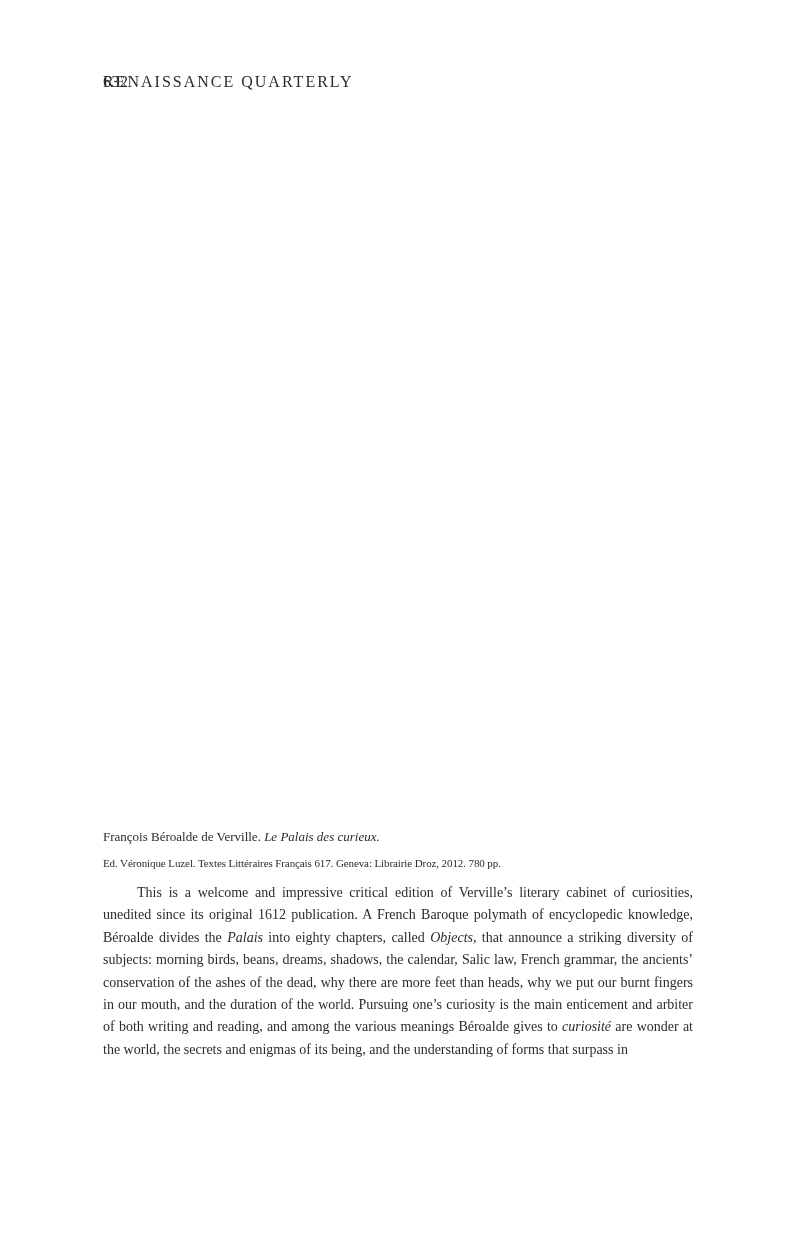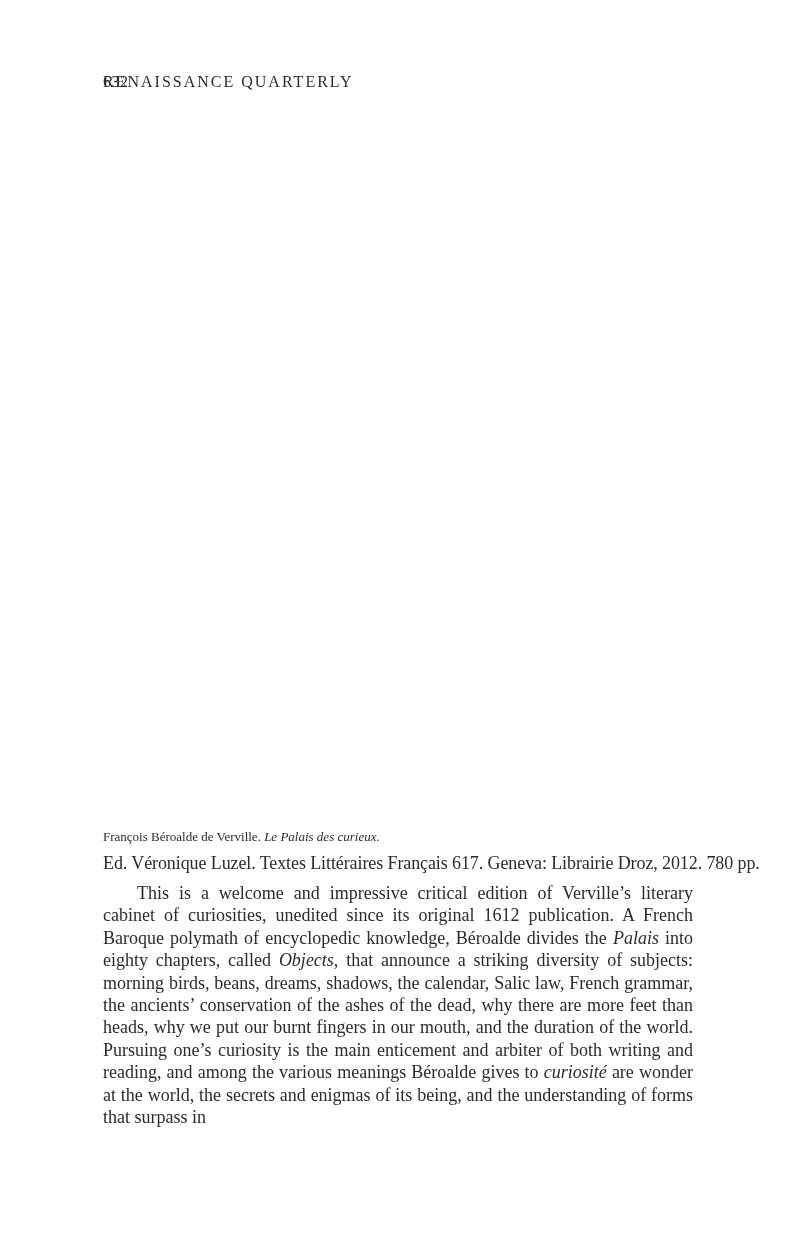--- a/index.html
+++ b/index.html
@@ -46,31 +46,31 @@
   .review-heading {
     margin: 0;
     font-size: 13px;
     font-weight: normal;
     line-height: 26px;
     white-space: nowrap;
   }
   .italic { font-style: italic; }
   .imprint {
     margin: 2px 0 0 0;
-    font-size: 18px;
+    font-size: 11px;
     line-height: 22px;
     letter-spacing: -0.1px;
   }
   .imprint-line {
     display: block;
     white-space: nowrap;
   }
   .body-par {
     margin: 8px 0 0 0;
-    font-size: 18px;
+    font-size: 14px;
     line-height: 22.4px;
     text-align: justify;
     text-indent: 34px;
   }
 </style>
 </head>
 <body>
 
 <div class="page">
 

